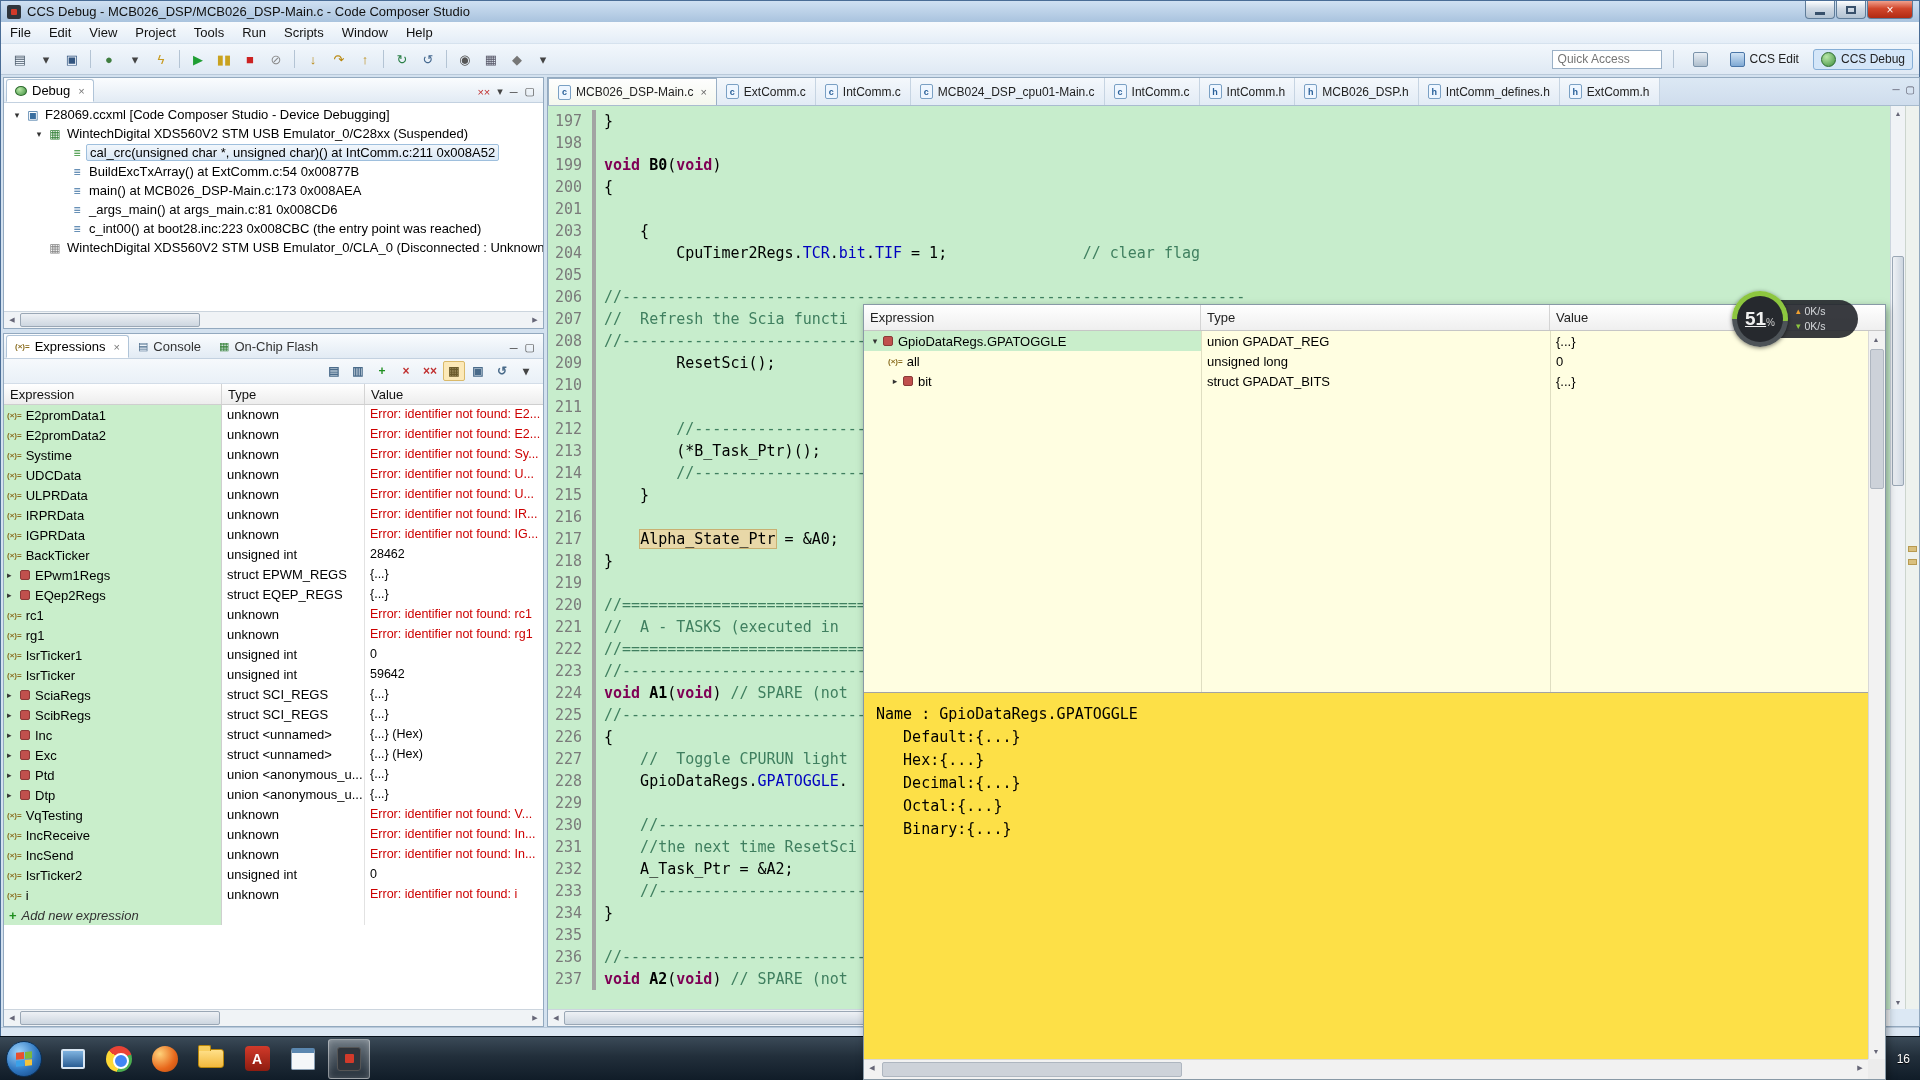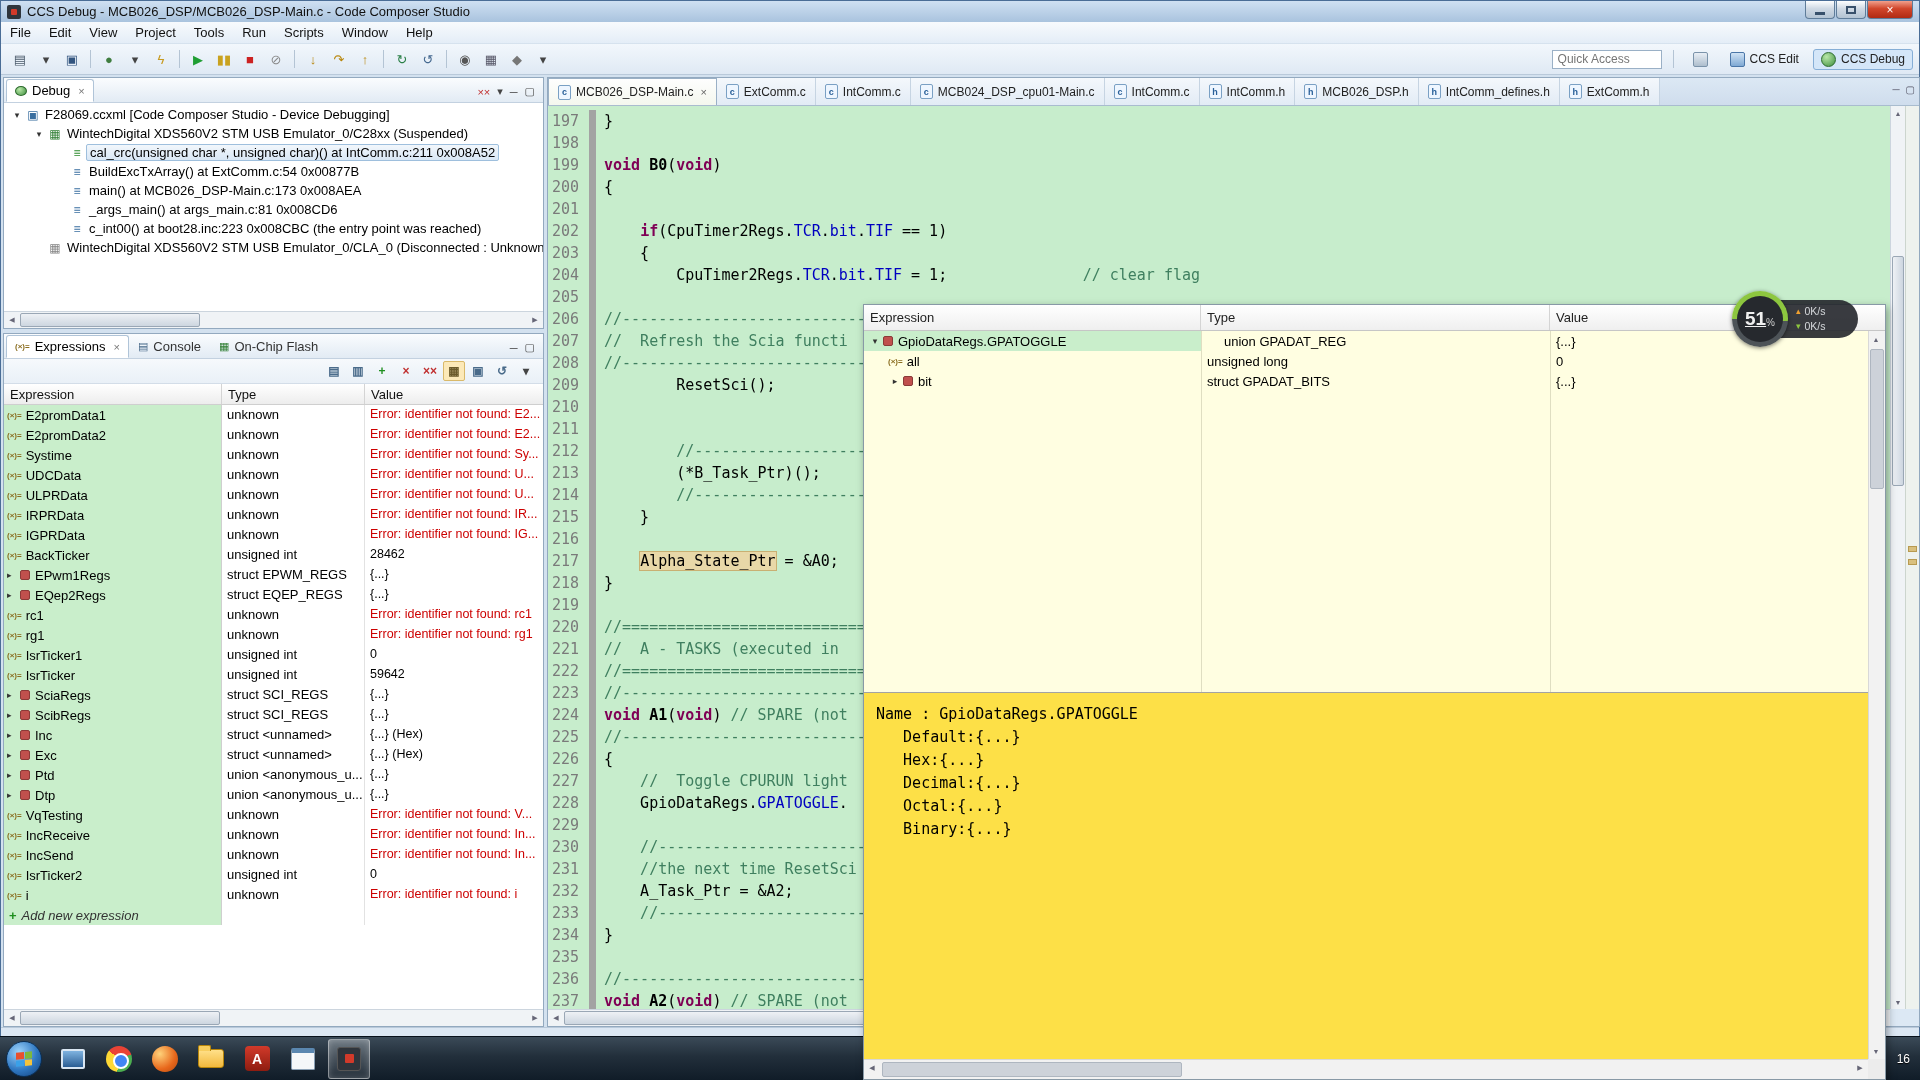--- a/index.html
+++ b/index.html
@@ -124,21 +124,21 @@
   .ficon { width:13px; height:15px; background:#eef6ff; border:1px solid #7aa0c4; font-size:9px;
            color:#2a6099; display:flex; align-items:center; justify-content:center; margin-right:5px;
            border-radius:2px; font-weight:bold; }
   .etclose { margin-left:7px; color:#666; font-size:11px; }
   .etab-right { position:absolute; right:4px; top:6px; display:flex; gap:6px; font-size:10px; color:#556; }
   .editor-body { position:absolute; left:0; top:28px; right:29px; bottom:17px; overflow:hidden;
                  background:#C7EDCC; padding-top:4px;
                  font:15px/22px "DejaVu Sans Mono", monospace; }
   .crow { height:22px; display:flex; white-space:pre; }
   .ln { width:48px; flex:none; text-align:right; padding-right:10px; color:#7a7a7a;
-        border-right:7px solid #a3a3a3; }
+        border-right:4px solid #a3a3a3; }
   .ccode { padding-left:8px; }
   .sp { color:#000; } .sk { color:#7F0055; font-weight:bold; } .sc { color:#3F7F5F; }
   .sf { color:#0000C0; } .sb { color:#000; font-weight:bold; }
   .sh { background:#E8D8A8; outline:1px solid #C9B072; }
   .editor-vscroll { position:absolute; top:28px; right:14px; width:15px; bottom:17px;
                     background:#f0f3f6; border-left:1px solid #ccd5de; }
   .vthumb { position:absolute; left:1px; right:1px; top:150px; height:230px;
             background:linear-gradient(90deg,#eef1f5,#cdd6e0); border:1px solid #9aa7b5; border-radius:2px; }
   .varr { position:absolute; left:0; width:14px; height:14px; display:flex; align-items:center;
           justify-content:center; font-size:7px; color:#667; }
@@ -674,21 +674,20 @@
     <div class="etab-right">
       <span>─</span>
       <span>▢</span>
     </div>
     <div class="editor-body" id="code-lines">
         <div class="crow"><span class="ln">197</span><span class="ccode"><span class="sp">}</span></span></div>
         <div class="crow"><span class="ln">198</span><span class="ccode"></span></div>
         <div class="crow"><span class="ln">199</span><span class="ccode"><span class="sk">void</span><span class="sp"> </span><span class="sb">B0</span><span class="sp">(</span><span class="sk">void</span><span class="sp">)</span></span></div>
         <div class="crow"><span class="ln">200</span><span class="ccode"><span class="sp">{</span></span></div>
         <div class="crow"><span class="ln">201</span></div>
-        <div class="crow"><span class="ln">202</span><span class="ccode"><span class="sp">    </span><span class="sk">if</span><span class="sp">(CpuTimer2Regs.</span><span class="sf">TCR</span><span class="sp">.</span><span class="sf">bit</span><span class="sp">.</span><span class="sf">TIF</span><span class="sp"> == 1)</span></span></div>
         <div class="crow"><span class="ln">203</span><span class="ccode"><span class="sp">    {</span></span></div>
         <div class="crow"><span class="ln">204</span><span class="ccode"><span class="sp">        CpuTimer2Regs.</span><span class="sf">TCR</span><span class="sp">.</span><span class="sf">bit</span><span class="sp">.</span><span class="sf">TIF</span><span class="sp"> = 1;               </span><span class="sc">// clear flag</span></span></div>
         <div class="crow"><span class="ln">205</span><span class="ccode"></span></div>
         <div class="crow"><span class="ln">206</span><span class="ccode"><span class="sc">//---------------------------------------------------------------------</span></span></div>
         <div class="crow"><span class="ln">207</span><span class="ccode"><span class="sc">//  Refresh the Scia functi</span></span></div>
         <div class="crow"><span class="ln">208</span><span class="ccode"><span class="sc">//---------------------------------------------------------------------</span></span></div>
         <div class="crow"><span class="ln">209</span><span class="ccode"><span class="sp">        ResetSci();</span></span></div>
         <div class="crow"><span class="ln">210</span><span class="ccode"></span></div>
         <div class="crow"><span class="ln">211</span><span class="ccode"></span></div>
         <div class="crow"><span class="ln">212</span><span class="ccode"><span class="sc">        //-------------------------------------------</span></span></div>
@@ -780,21 +779,21 @@
       <div class="colcell pw2">Type</div>
       <div class="colcell pw3">Value</div>
     </div>
   <div class="pop-body" id="pop-rows">
       <div class="prow">
         <div class="pc pw1 sel" style="padding-left: 4px;">
           <span class="texp">▾</span>
           <span class="ic-struct"></span>
           <span>GpioDataRegs.GPATOGGLE</span>
         </div>
-        <div class="pc pw2" style="padding-left: 23px;">union GPADAT_REG</div>
+        <div class="pc pw2" style="padding-left: 6px;">union GPADAT_REG</div>
         <div class="pc pw3" style="padding-left: 6px;">{...}</div>
       </div>
       <div class="prow">
         <div class="pc pw1" style="padding-left: 24px;">
           <span class="ic-var">(×)=</span>
           <span>all</span>
         </div>
         <div class="pc pw2" style="padding-left: 6px;">unsigned long</div>
         <div class="pc pw3" style="padding-left: 6px;">0</div>
       </div>

